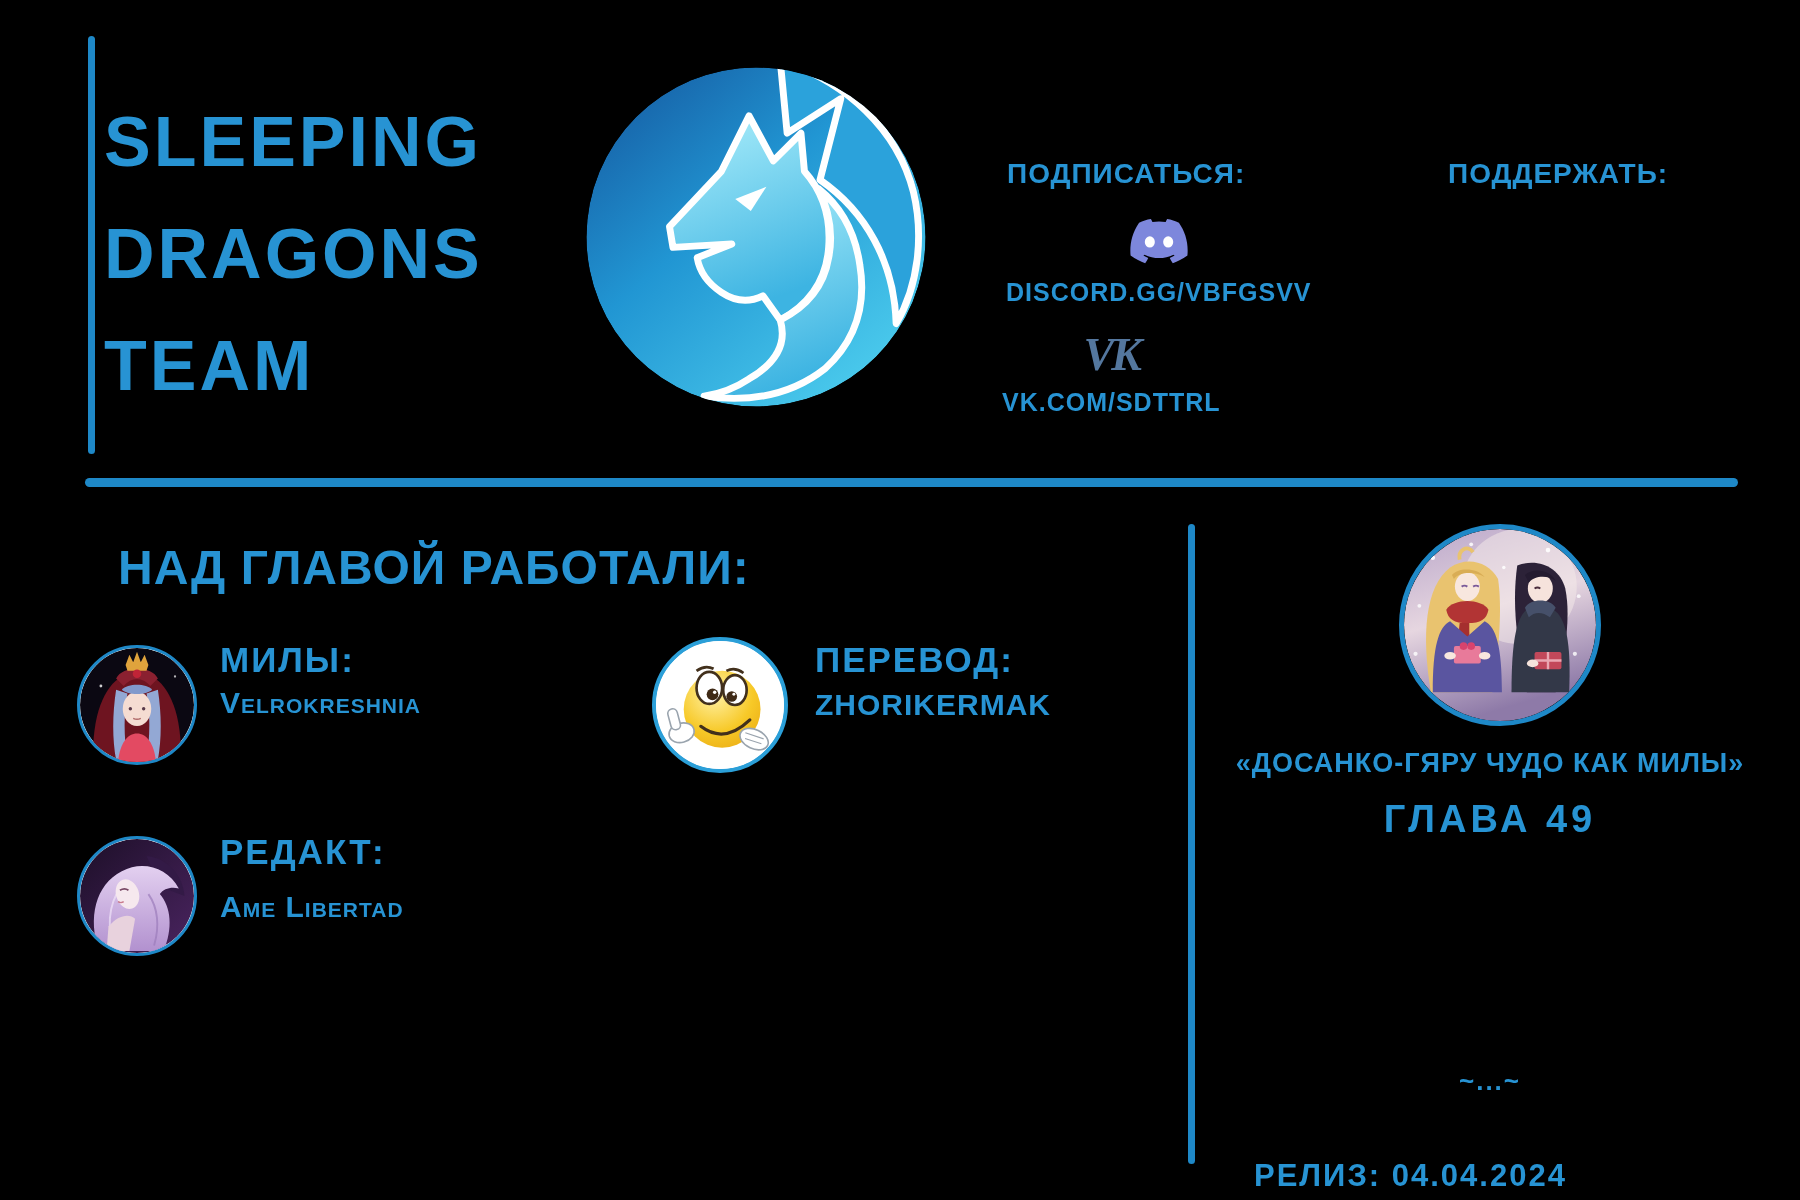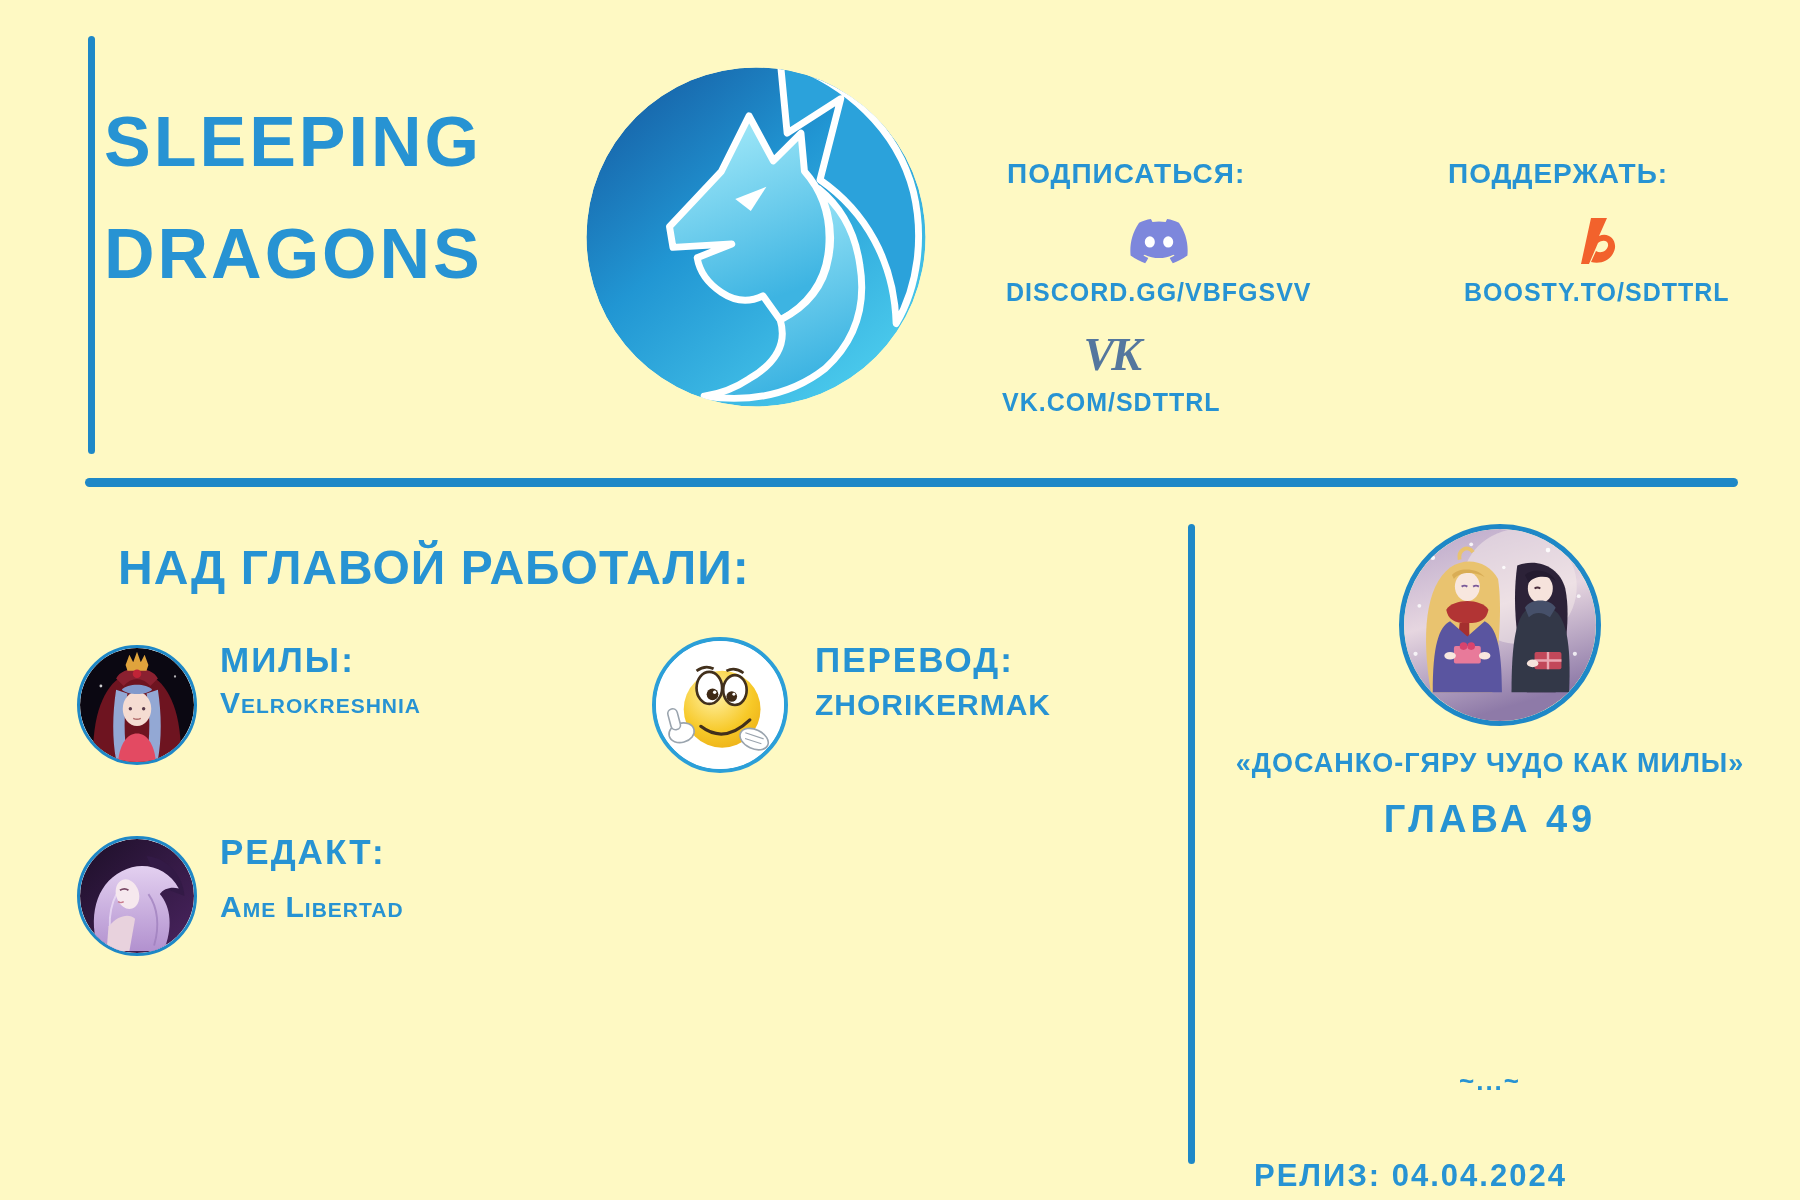--- a/index.html
+++ b/index.html
@@ -1,16 +1,16 @@
 <!DOCTYPE html>
 <html><head>
 <meta charset="utf-8">
 <style>
   html,body{margin:0;padding:0;background:#ffffff;}
-  #canvas{position:relative;width:1800px;height:1200px;background:#fef9c3;overflow:hidden;
+  #canvas{position:relative;width:1800px;height:1200px;background:#000000;overflow:hidden;
           font-family:"Liberation Sans",sans-serif;}
   
   .accent-v{position:absolute;left:88px;top:36px;width:7px;height:418px;background:#1e88c7;border-radius:5px;}
   .team-title{position:absolute;left:104px;top:86px;}
   .title-line{height:112px;display:flex;align-items:center;font-size:70px;font-weight:bold;
               letter-spacing:3px;color:#2793d3;}
   
   .logo-wrap{position:absolute;left:583px;top:64px;width:346px;height:346px;}
   
   .col-heading{position:absolute;font-size:28px;letter-spacing:1px;color:#2793d3;font-weight:bold;}
@@ -44,20 +44,21 @@
 </head>
 <body>
 
 <div id="canvas">
 
   <div class="accent-v"></div>
 
   <div class="team-title">
     <div class="title-line">SLEEPING</div>
     <div class="title-line">DRAGONS</div>
+    <div class="title-line">TEAM</div>
   </div>
 
   <div class="logo-wrap">
     <svg viewBox="0 0 200 200">
       <defs>
         <linearGradient id="bgGrad" x1="0" y1="0" x2="0.85" y2="1">
           <stop offset="0" stop-color="#14549c"></stop>
           <stop offset="0.45" stop-color="#2196d3"></stop>
           <stop offset="1" stop-color="#4fd0ef"></stop>
         </linearGradient>
@@ -94,26 +95,20 @@
     <span class="link-label">DISCORD.GG/VBFGSVV</span>
   </div>
 
   <div class="link-row" style="left:1002px;top:332px;gap:10px;">
     <span class="vk-glyph">VK</span>
     <span class="link-label">VK.COM/SDTTRL</span>
   </div>
 
   <div class="col-heading" style="left:1448px;top:158px;">ПОДДЕРЖАТЬ:</div>
 
-  <div class="link-row" style="left:1464px;top:216px;gap:12px;">
-    <svg width="40" height="50" viewBox="0 0 40 50">
-      <path fill="#f2622c" d="M14,2 L30,2 L22,20 C31,16 39,23 38,32 C36,43 25,49 14,46 L19,35 C24,38 30,35 31,30 C32,25 26,23 21,27 L12,48 L4,48 Z"></path>
-    </svg>
-    <span class="link-label">BOOSTY.TO/SDTTRL</span>
-  </div>
 
   <div class="h-divider"></div>
 
   <div class="credits-heading">НАД ГЛАВОЙ РАБОТАЛИ:</div>
 
   <div class="avatar" style="left:77px;top:645px;width:114px;height:114px;">
     <svg viewBox="0 0 120 120">
       <circle cx="60" cy="60" r="60" fill="#0b0812"></circle>
       <circle cx="22" cy="40" r="1.5" fill="#ffffff" opacity="0.8"></circle>
       <circle cx="100" cy="30" r="1.2" fill="#ffffff" opacity="0.7"></circle>

